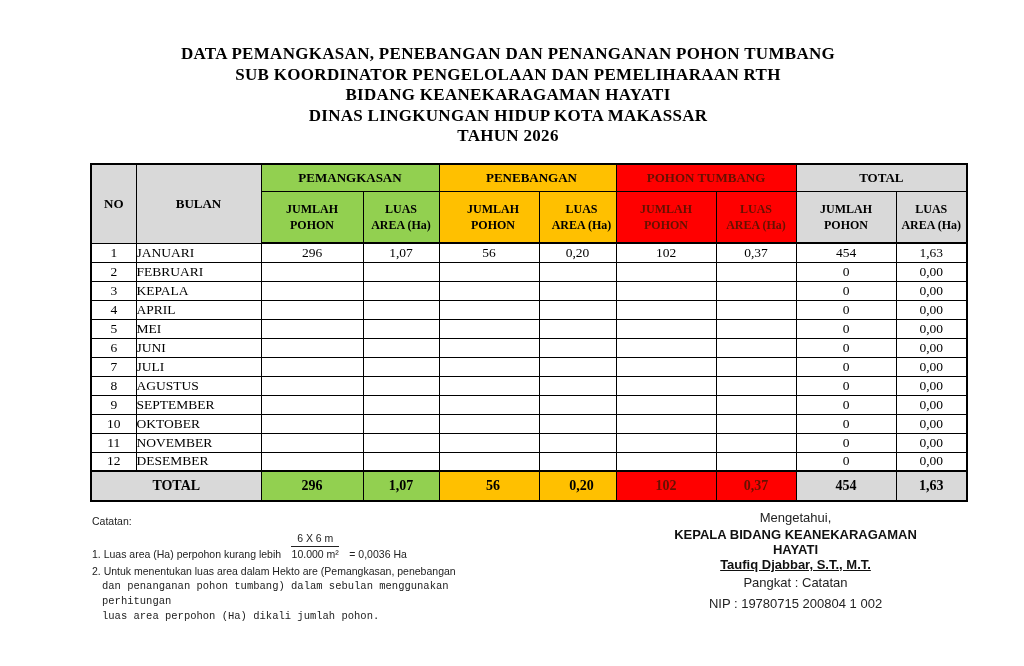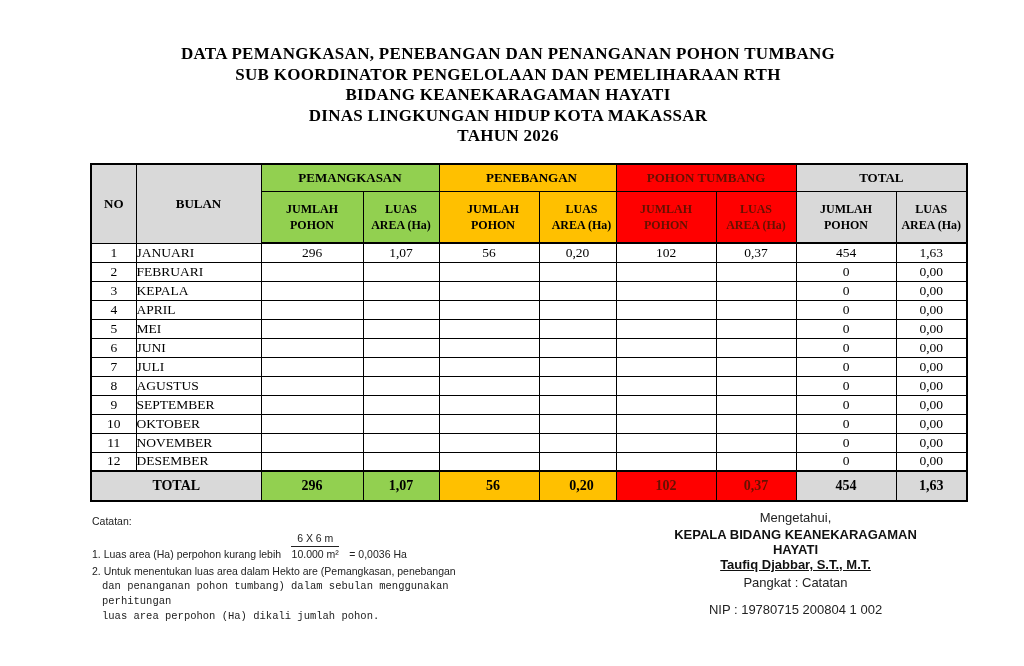--- a/index.html
+++ b/index.html
@@ -49,21 +49,21 @@
   .note2{margin-top:2px;}
   .note2 .cont{padding-left:10px;font-family:Liberation Mono, monospace;}
 
   
   .signature{position:absolute;left:653px;top:510px;width:285px;text-align:center;
              font-family:"Liberation Sans",sans-serif;font-size:13px;color:#222;
              line-height:15px;}
   .sig-position{font-weight:bold;color:#111;margin-top:2px;}
   .sig-name{font-weight:bold;color:#111;text-decoration:underline;}
   .sig-rank{margin-top:3px;}
-  .sig-nip{margin-top:12px;}
+  .sig-nip{margin-top:6px;}
 </style>
 </head>
 <body>
 
 <div class="page">
 
   <div class="title-block">
     <div>DATA PEMANGKASAN, PENEBANGAN DAN PENANGANAN POHON TUMBANG</div>
     <div>SUB KOORDINATOR PENGELOLAAN DAN PEMELIHARAAN RTH</div>
     <div>BIDANG KEANEKARAGAMAN HAYATI</div>

